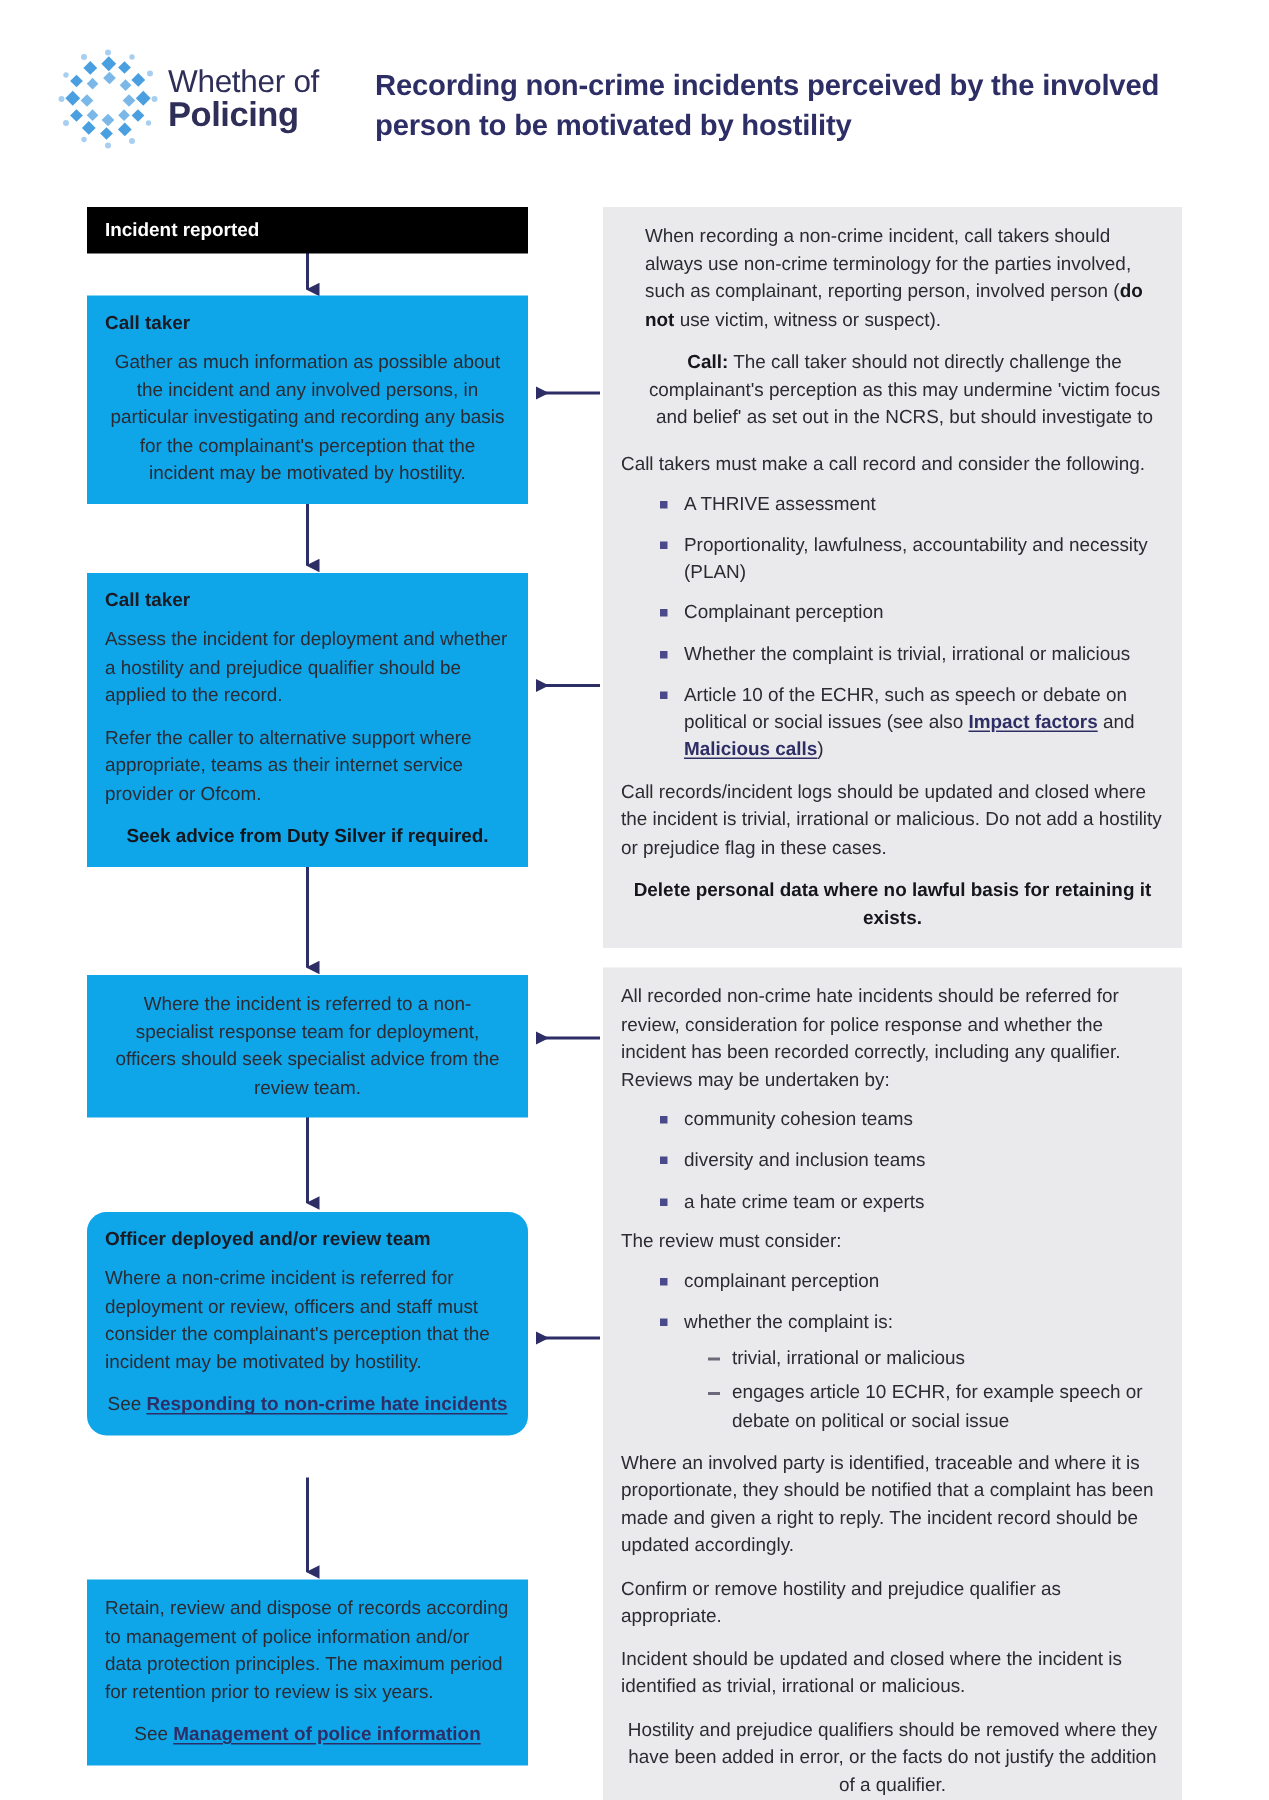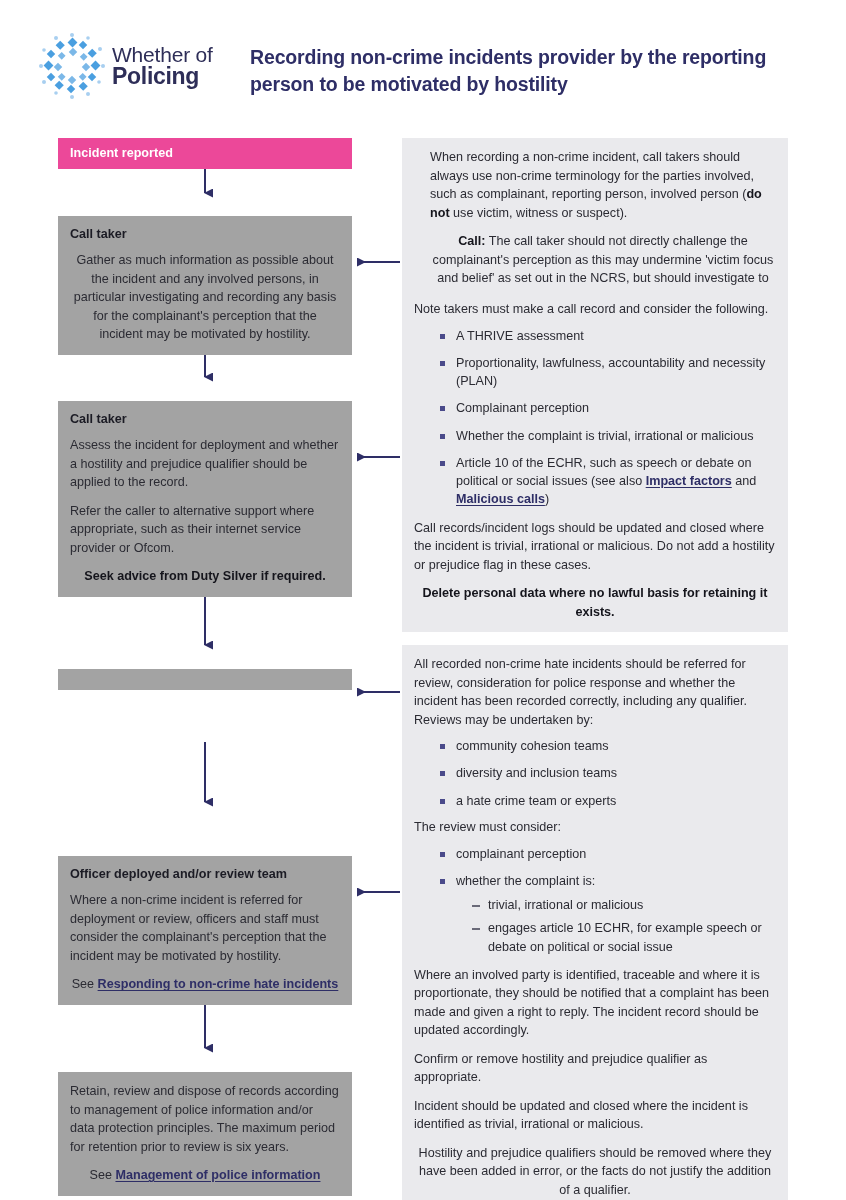--- a/index.html
+++ b/index.html
@@ -63,23 +63,23 @@
   }
 
   
   .canvas { position: absolute; left: 0; top: 0; width: 846px; height: 1200px; }
   .svg-layer { position: absolute; left: 0; top: 0; width: 846px; height: 1200px; pointer-events: none; }
 
   .box {
     position: absolute;
     padding: 10px 12px 11px 12px;
   }
-  .box.left  { left: 58px;  width: 294px; background: #a3a3a3; margin-top: 19px; }
+  .box.left  { left: 58px;  width: 294px; background: #0ea5e9; }
   .box.right { left: 402px; width: 386px; background: #eaeaed; }
-  .box.head  { left: 58px;  width: 294px; background: #ec4899; padding: 7px 12px 8px 12px; }
+  .box.head  { left: 58px;  width: 294px; background: #000000; padding: 7px 12px 8px 12px; }
 
   .box-title {
     font-size: 12.6px;
     font-weight: 700;
     color: #1b1b24;
     margin: 0 0 9px 0;
     line-height: 1.3;
   }
   .box.head .box-title { color: #ffffff; margin: 0; font-size: 12.6px; }
 
@@ -190,21 +190,21 @@
           <circle cx="6" cy="18" r="1.8"></circle>
           <circle cx="18" cy="6" r="2"></circle>
         </g>
       </svg>
     </div>
     <div class="logo-text">
       <span class="logo-line1">Whether of</span>
       <span class="logo-line2">Policing</span>
     </div>
   </div>
-  <div class="doc-title">Recording non-crime incidents provider by the reporting person to be motivated by hostility</div>
+  <div class="doc-title">Recording non-crime incidents perceived by the involved person to be motivated by hostility</div>
 </div>
 
 <div class="canvas">
 
   <svg class="svg-layer">
     <defs>
       <marker id="ar-down" markerWidth="9" markerHeight="9" refX="4.5" refY="8" orient="auto" markerUnits="userSpaceOnUse">
         <path d="M0,0 L9,0 L4.5,9 Z" fill="#2e2e66"></path>
       </marker>
       <marker id="ar-left" markerWidth="9" markerHeight="9" refX="8" refY="4.5" orient="auto" markerUnits="userSpaceOnUse">
@@ -232,52 +232,53 @@
     <div class="box-title">Call taker</div>
     <p>Gather as much information as possible about the incident and any involved persons, in particular investigating and recording any basis for the complainant's perception that the incident may be motivated by hostility.</p>
   </div>
 
   <div class="box right" style="top:138px;padding-left:28px;">
     <p><span>When recording a non-crime incident, call takers should always use non-crime terminology for the parties involved, such as complainant, reporting person, involved person (</span><b>do not</b><span> use victim, witness or suspect).</span></p>
     <p><b>Call:</b><span> The call taker should not directly challenge the complainant's perception as this may undermine 'victim focus and belief' as set out in the NCRS, but should investigate to establish why the view is held.</span></p>
   </div>
 
   <div class="box right" style="top:290px;">
-    <p class="tight">Note takers must make a call record and consider the following.</p>
+    <p class="tight">Call takers must make a call record and consider the following.</p>
     <ul class="bullets">
       <li>A THRIVE assessment</li>
       <li>Proportionality, lawfulness, accountability and necessity (PLAN)</li>
       <li>Complainant perception</li>
       <li>Whether the complaint is trivial, irrational or malicious</li>
       <li><span>Article 10 of the ECHR, such as speech or debate on political or social issues (see also </span><span class="lnk">Impact factors</span><span> and </span><span class="lnk">Malicious calls</span><span>)</span></li>
     </ul>
     <p>Call records/incident logs should be updated and closed where the incident is trivial, irrational or malicious. Do not add a hostility or prejudice flag in these cases.</p>
     <p class="bold">Delete personal data where no lawful basis for retaining it exists.</p>
   </div>
 
   <div class="box left" style="top:382px;">
     <div class="box-title">Call taker</div>
     <p>Assess the incident for deployment and whether a hostility and prejudice qualifier should be applied to the record.</p>
-    <p>Refer the caller to alternative support where appropriate, such as their internet service provider or Ofcom.</p>
+    <p>Refer the caller to alternative support where appropriate, teams as their internet service provider or Ofcom.</p>
     <p class="bold">Seek advice from Duty Silver if required.</p>
   </div>
 
   <div class="box left" style="top:650px;">
+    <p>Where the incident is referred to a non-specialist response team for deployment, officers should seek specialist advice from the review team.</p>
   </div>
 
   <div class="box right" style="top:645px;">
     <p class="tight">All recorded non-crime hate incidents should be referred for review, consideration for police response and whether the incident has been recorded correctly, including any qualifier. Reviews may be undertaken by:</p>
     <ul class="bullets">
       <li>community cohesion teams</li>
       <li>diversity and inclusion teams</li>
       <li>a hate crime team or experts</li>
     </ul>
   </div>
 
-  <div class="box left" style="top:837px;">
+  <div class="box left" style="top:808px;border-radius:13px;">
     <div class="box-title">Officer deployed and/or review team</div>
     <p>Where a non-crime incident is referred for deployment or review, officers and staff must consider the complainant's perception that the incident may be motivated by hostility.</p>
     <p><span>See </span><span class="lnk">Responding to non-crime hate incidents</span></p>
   </div>
 
   <div class="box right" style="top:808px;">
     <p class="tight">The review must consider:</p>
     <ul class="bullets">
       <li>complainant perception</li>
       <li>

